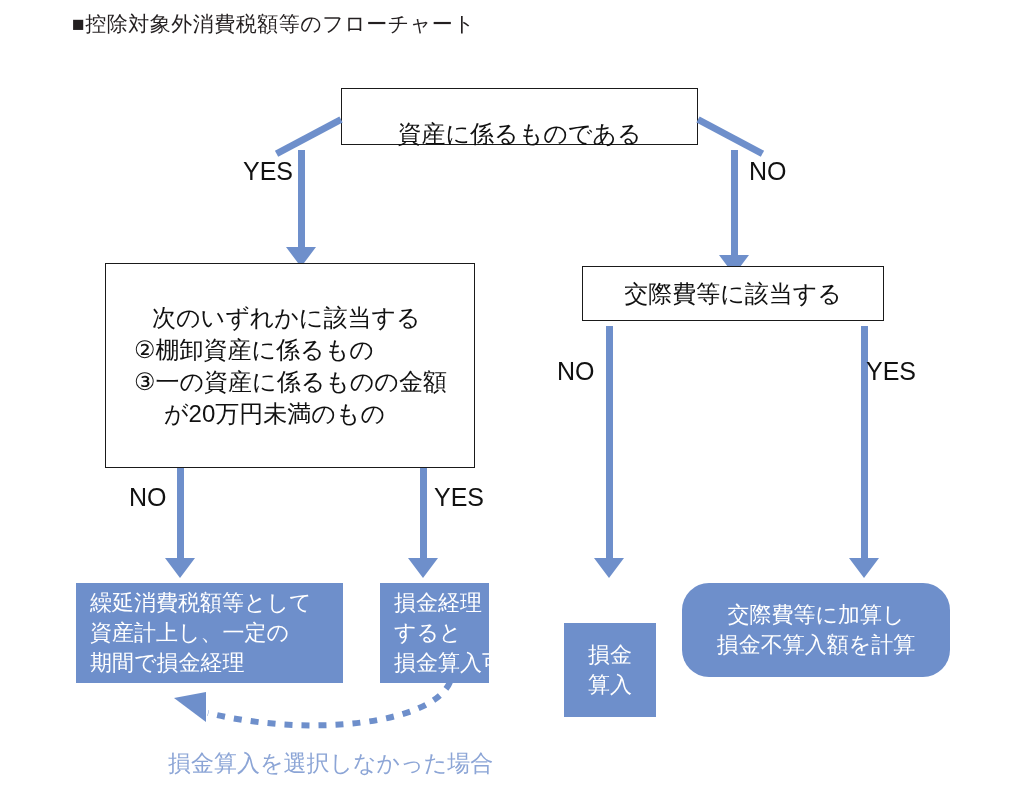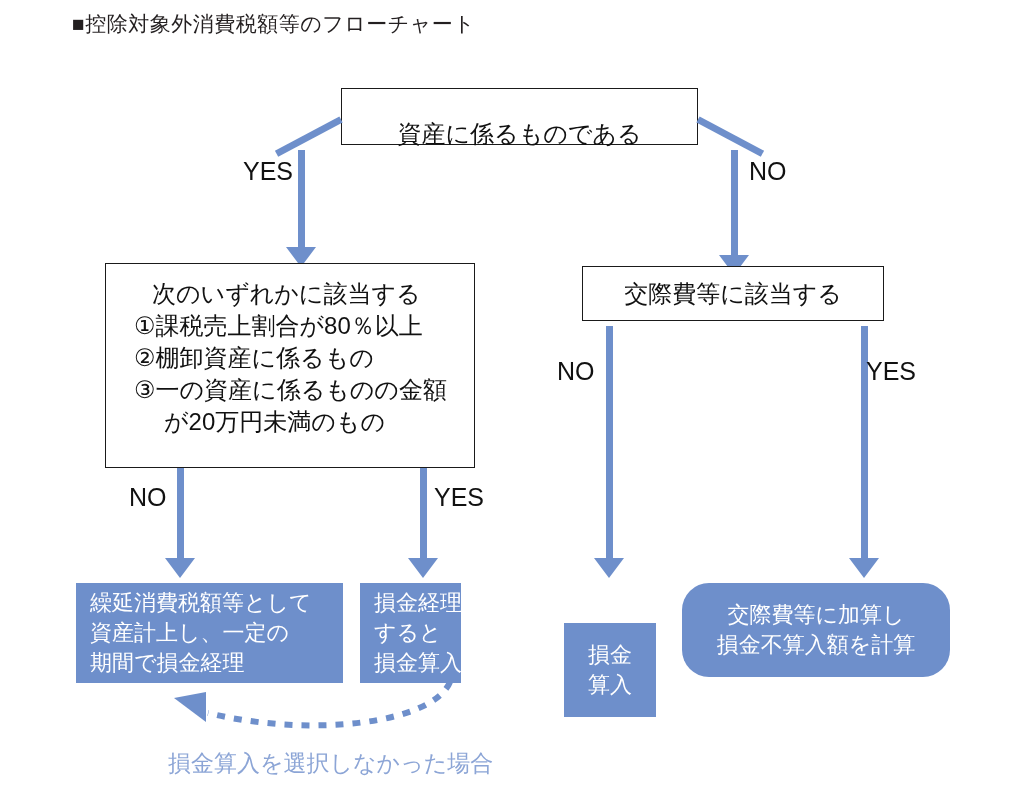--- a/index.html
+++ b/index.html
@@ -51,21 +51,21 @@
 
   #box-top { left: 341px; top: 88px; width: 357px; height: 57px; }
   #box-top .line { font-size: 24px; margin-top: 35px; }
 
   #box-left-cond {
     left: 105px; top: 263px; width: 370px; height: 205px;
     justify-content: flex-start;
     padding: 14px 0 0 0;
   }
   #box-left-cond .line { padding-left: 28px; font-size: 24px; line-height: 1.33; }
-  #box-left-cond .line.l0 { padding-left: 46px; }
+  #box-left-cond .line.l0 { padding-left: 46px; margin-top: 24px; }
   #box-left-cond .line.l4 { padding-left: 58px; }
 
   #box-right-cond { left: 582px; top: 266px; width: 302px; height: 55px; }
   #box-right-cond .line { font-size: 24px; }
 
   
   .bbox {
     position: absolute;
     box-sizing: border-box;
     background: #6e8fcb;
@@ -76,21 +76,21 @@
   }
   .bbox .line {
     font-size: 22px;
     color: #ffffff;
     line-height: 1.36;
     white-space: nowrap;
   }
   .bbox.center .line { text-align: center; }
 
   #box-deferred { left: 76px; top: 583px; width: 267px; height: 100px; }
-  #box-loss-ok   { left: 360px; top: 583px; width: 101px; height: 100px; }
+  #box-loss-ok   { left: 380px; top: 583px; width: 109px; height: 100px; }
   #box-loss-in   { left: 564px; top: 583px; width: 92px;  height: 94px; margin-top: 40px; }
   #box-entertain { left: 682px; top: 583px; width: 268px; height: 94px; border-radius: 27px; }
 
   
   .shaft {
     position: absolute;
     background: #6e8fcb;
   }
   .arrowhead {
     position: absolute;
@@ -148,21 +148,20 @@
   <div class="arrowhead" style="left:286px; top:247px;"></div>
   <div class="ynlabel" style="left:243px; top:157px;">YES</div>
 
   <div class="diag" style="left:698px; top:116px; width:73px; transform: rotate(28deg);"></div>
   <div class="shaft" style="left:731px; top:150px; width:7px; height:111px;"></div>
   <div class="arrowhead" style="left:719px; top:255px;"></div>
   <div class="ynlabel" style="left:749px; top:157px;">NO</div>
 
   <div class="wbox" id="box-left-cond">
     <div class="line l0">次のいずれかに該当する</div>
-    <div class="line l1">①課税売上割合が80％以上</div>
     <div class="line l2">②棚卸資産に係るもの</div>
     <div class="line l3">③一の資産に係るものの金額</div>
     <div class="line l4">が20万円未満のもの</div>
   </div>
 
   <div class="wbox center" id="box-right-cond">
     <div class="line">交際費等に該当する</div>
   </div>
 
   <div class="shaft" style="left:177px; top:468px; width:7px; height:93px;"></div>

